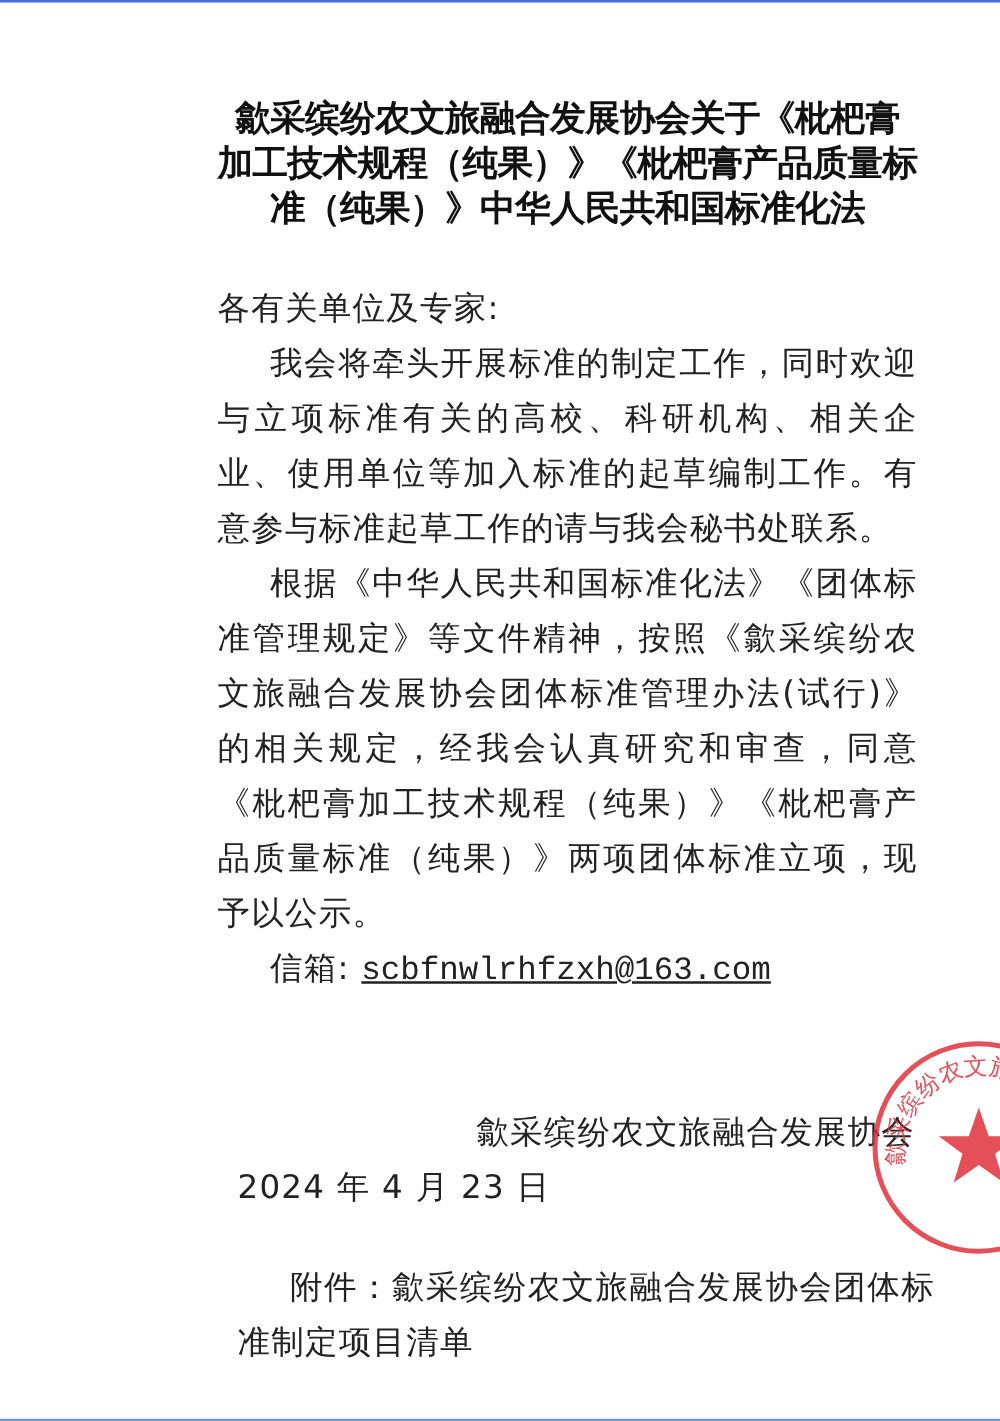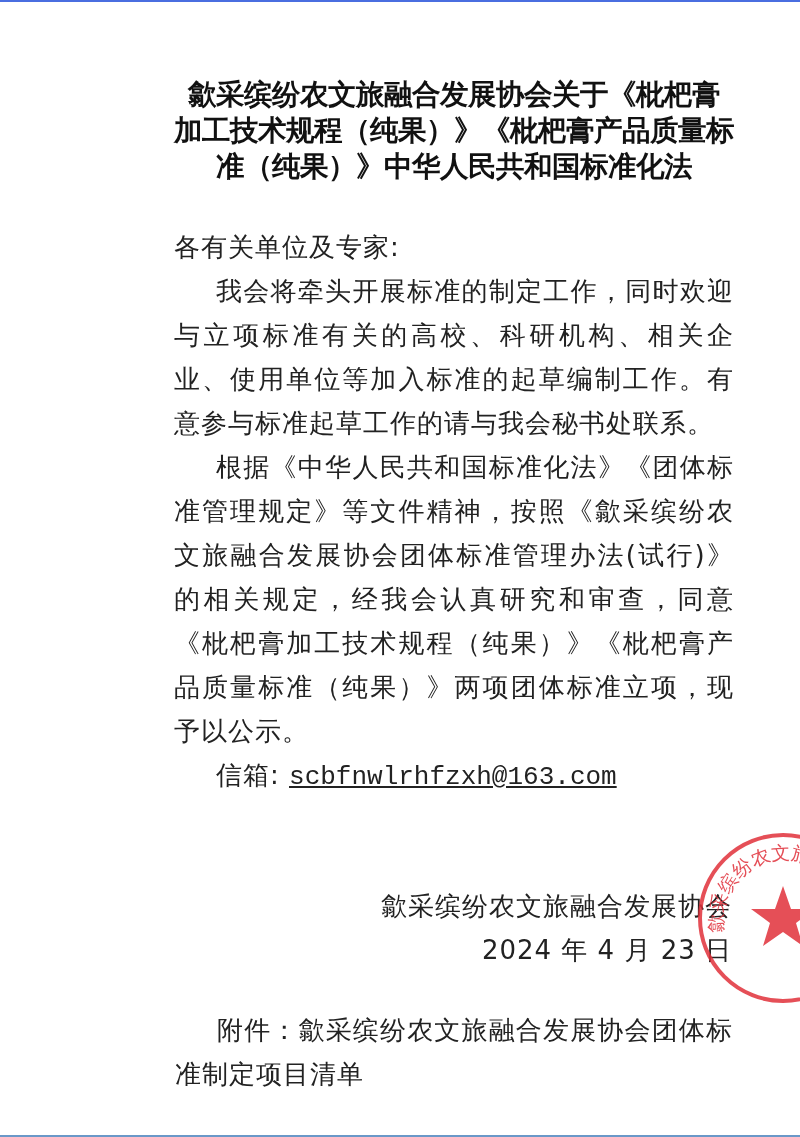--- a/index.html
+++ b/index.html
@@ -7,22 +7,22 @@
   .topline { position:absolute; left:0; top:0; width:800px; height:2px; background:#4a6ee0; }
   .bottomline { position:absolute; left:0; bottom:0; width:800px; height:2px; background:#6a98c8; }
   .page { position:absolute; left:130px; top:76px; width:560px; color:#222;margin-left:44px; }
   .title { font-family:"DejaVu Serif","Liberation Serif",serif; font-weight:bold; font-size:28.5px; line-height:36px; text-align:center; color:#111; letter-spacing:-0.5px; margin:0 -20px; }
   .body { font-family:"DejaVu Sans","Liberation Sans",sans-serif; font-size:26px; line-height:44px; color:#222; text-align:justify; letter-spacing:1px; }
   .salutation { margin-top:41px; }
   .para { text-indent:42px; }
   .contact { padding-left:42px; }
   .email { text-decoration:underline; font-family:"Liberation Mono","DejaVu Sans Mono",monospace; letter-spacing:0; }
   .sign { position:absolute; top:808px; left:0; width:558px; text-align:right; }
-  .date { position:absolute; top:852px; left:0; width:558px; text-align:right; }
-  .attach { position:absolute; top:932px; left:1px; width:558px; }
+  .date { position:absolute; top:852px; left:16px; width:558px; }
+  .attach { position:absolute; top:932px; left:16px; width:558px; }
   .seal { position:absolute; left:522px; top:755px; width:174px; height:174px; }
 </style>
 </head>
 <body>
 
 <div class="topline"></div>
 
 <div class="page">
   <div class="title">
     <div>歙采缤纷农文旅融合发展协会关于《枇杷膏</div>

